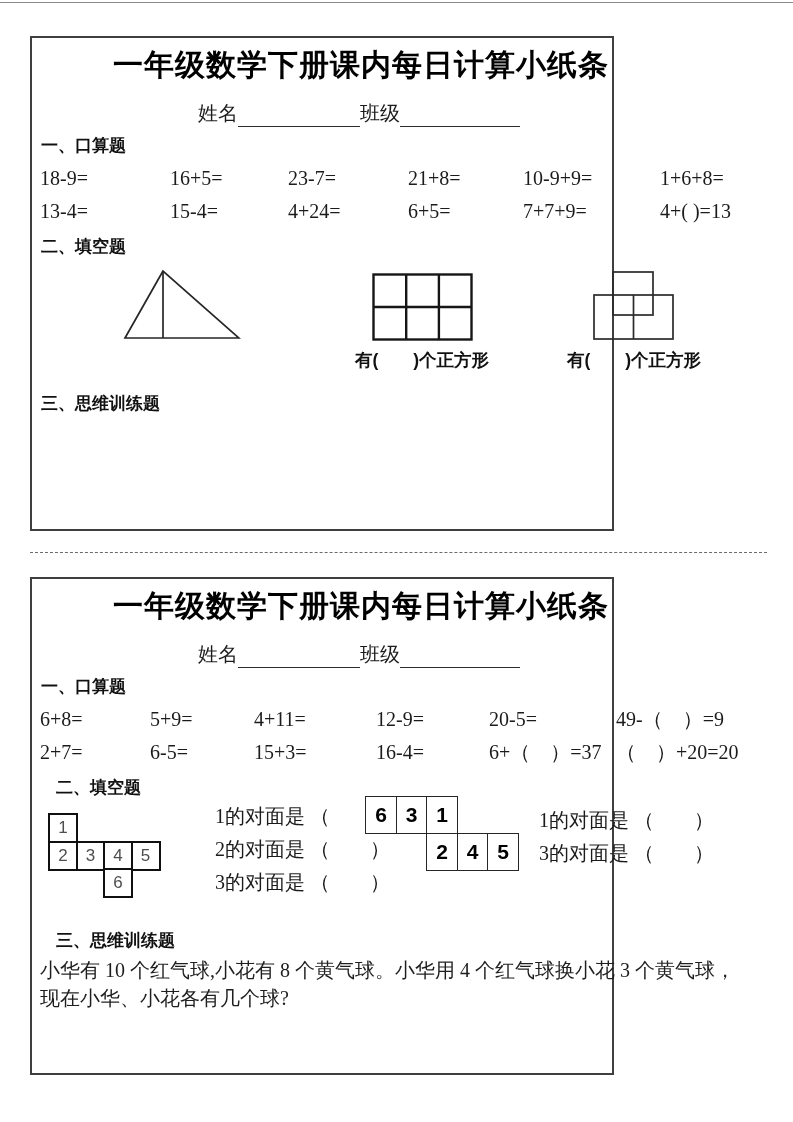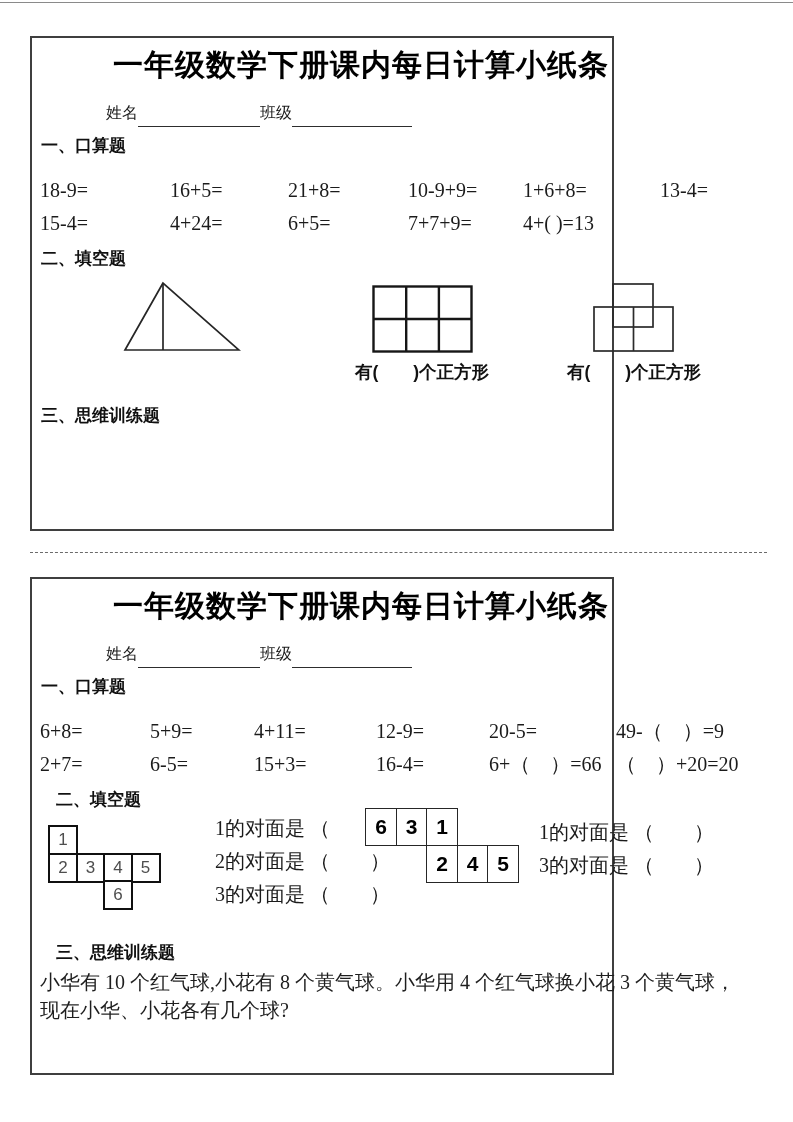--- a/index.html
+++ b/index.html
@@ -17,32 +17,32 @@
   }
   .sheet-1 { top:36px;  height:495px; }
   .sheet-2 { top:577px; height:498px; }
   .sheet-divider { position:absolute; top:552px; left:30px; width:737px; border-top:1.5px dashed #6b6b6b; }
 
   .sheet-title {
     margin-top:7px; padding-left:78px; text-align:center;
     font-size:30px; font-weight:bold; letter-spacing:1px; color:#000;
     font-family:"Liberation Serif","DejaVu Serif",serif;
   }
-  .name-row { margin-top:13px; padding-left:74px; text-align:left; font-size:16px; line-height:28px; }
+  .name-row { margin-top:13px; padding-left:74px; text-align:center; font-size:20px; line-height:28px; }
   .u-line { display:inline-block; border-bottom:1.5px solid #2d2d2d; height:20px; vertical-align:bottom; }
   .u-name { width:122px; } .u-class { width:120px; }
 
   .sec-heading {
     margin-top:6px; padding-left:9px; font-size:17px; font-weight:bold; color:#111;
     font-family:"Liberation Sans","DejaVu Sans",sans-serif; line-height:25px;
   }
   .indent-2 { padding-left:24px; }
 
   .prob-grid {
-    display:grid; padding-left:8px; margin-top:16px;
+    display:grid; padding-left:8px; margin-top:4px;
     font-size:20px; line-height:33px; color:#1b1b1b;
   }
   .grid-a { grid-template-columns:130px 118px 120px 115px 137px auto; }
   .grid-b { grid-template-columns:110px 104px 122px 113px 127px auto; }
   .prob { white-space:nowrap; }
 
   
   .figure-area { position:relative; height:112px; margin-top:6px; }
   .figure-block { position:absolute; width:156px; text-align:center; }
   .fig-1 { left:72px;  top:2px; }
@@ -92,20 +92,21 @@
 
   <div class="name-row">
     <span>姓名</span><span class="u-line u-name"></span><span>班级</span><span class="u-line u-class"></span>
   </div>
 
   <div class="sec-heading">一、口算题</div>
 
   <div class="prob-grid grid-a">
     <span class="prob">18-9=</span>
     <span class="prob">16+5=</span>
+    <span class="prob">23-7=</span>
     <span class="prob">21+8=</span>
     <span class="prob">10-9+9=</span>
     <span class="prob">1+6+8=</span>
     <span class="prob">13-4=</span>
     <span class="prob">15-4=</span>
     <span class="prob">4+24=</span>
     <span class="prob">6+5=</span>
     <span class="prob">7+7+9=</span>
     <span class="prob">4+( )=13</span>
   </div>
@@ -162,21 +163,21 @@
     <span class="prob">6+8=</span>
     <span class="prob">5+9=</span>
     <span class="prob">4+11=</span>
     <span class="prob">12-9=</span>
     <span class="prob">20-5=</span>
     <span class="prob">49-（　）=9</span>
     <span class="prob">2+7=</span>
     <span class="prob">6-5=</span>
     <span class="prob">15+3=</span>
     <span class="prob">16-4=</span>
-    <span class="prob">6+（　）=66</span>
+    <span class="prob">6+（　）=37</span>
     <span class="prob">（　）+20=20</span>
   </div>
 
   <div class="sec-heading indent-2">二、填空题</div>
 
   <div class="fill-area">
 
     <div class="net net-1">
       <div class="net-cell" style="left:0px;    top:0px;">1</div>
       <div class="net-cell" style="left:0px;    top:27.5px;">2</div>

